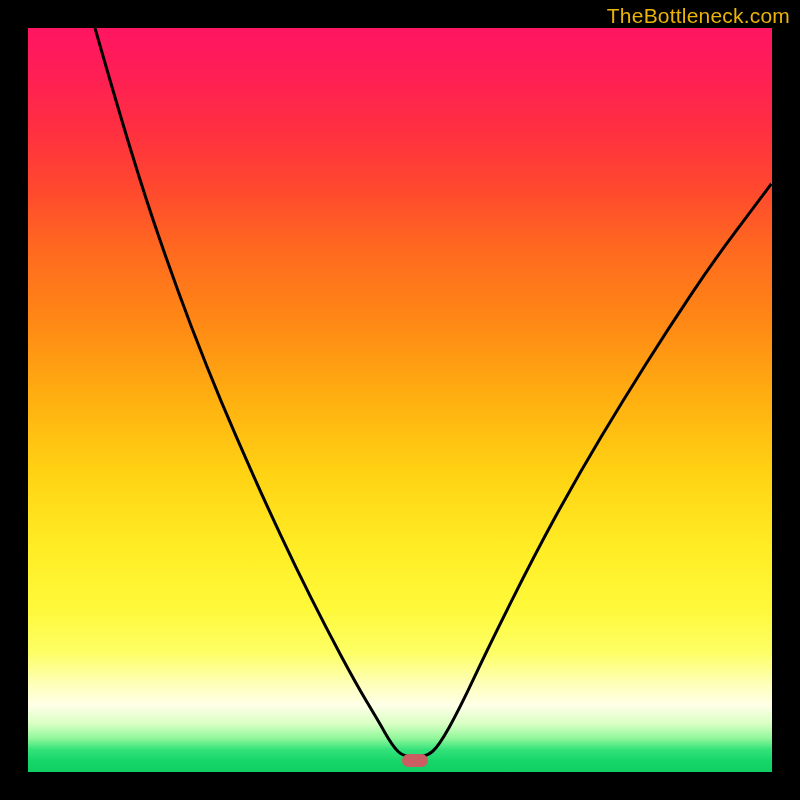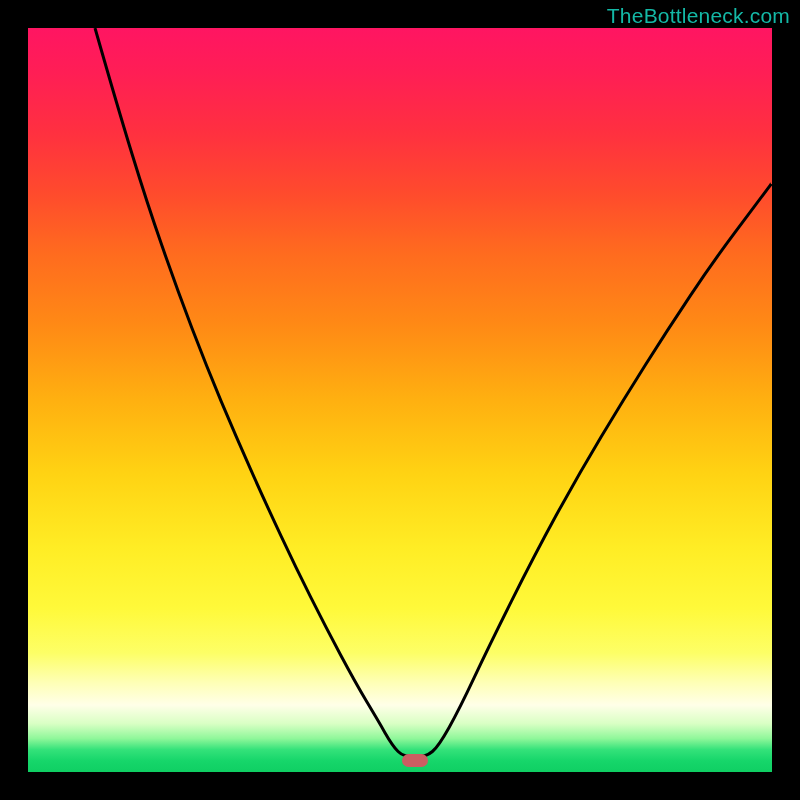--- a/index.html
+++ b/index.html
@@ -65,21 +65,21 @@
     position: absolute;
     width: 26px;
     height: 13px;
     border-radius: 7px;
     background: #cb5e62;
   }
   .watermark {
     position: absolute;
     top: 4px;
     right: 10px;
-    color: #14b8a6;
+    color: #eab308;
     font-size: 21px;
     letter-spacing: 0.2px;
     font-weight: 500;
   }
 </style>
 </head>
 <body>
 
 <div class="stage">
   <div class="watermark">TheBottleneck.com</div>

